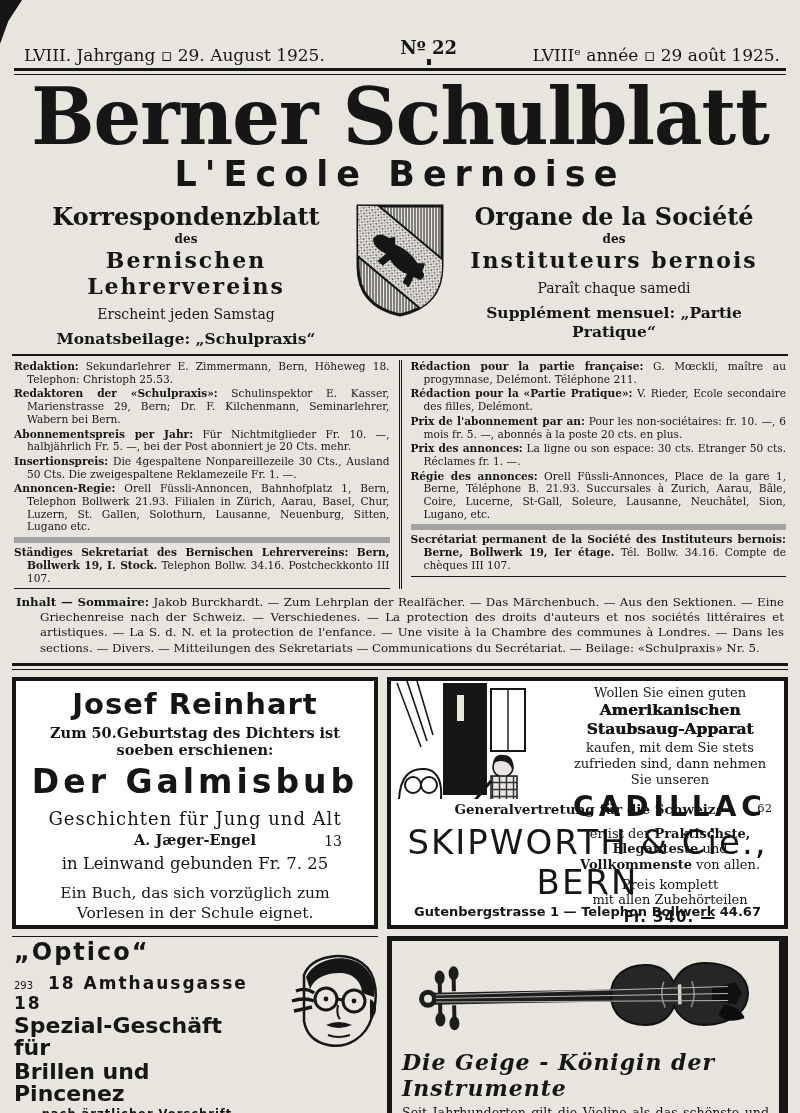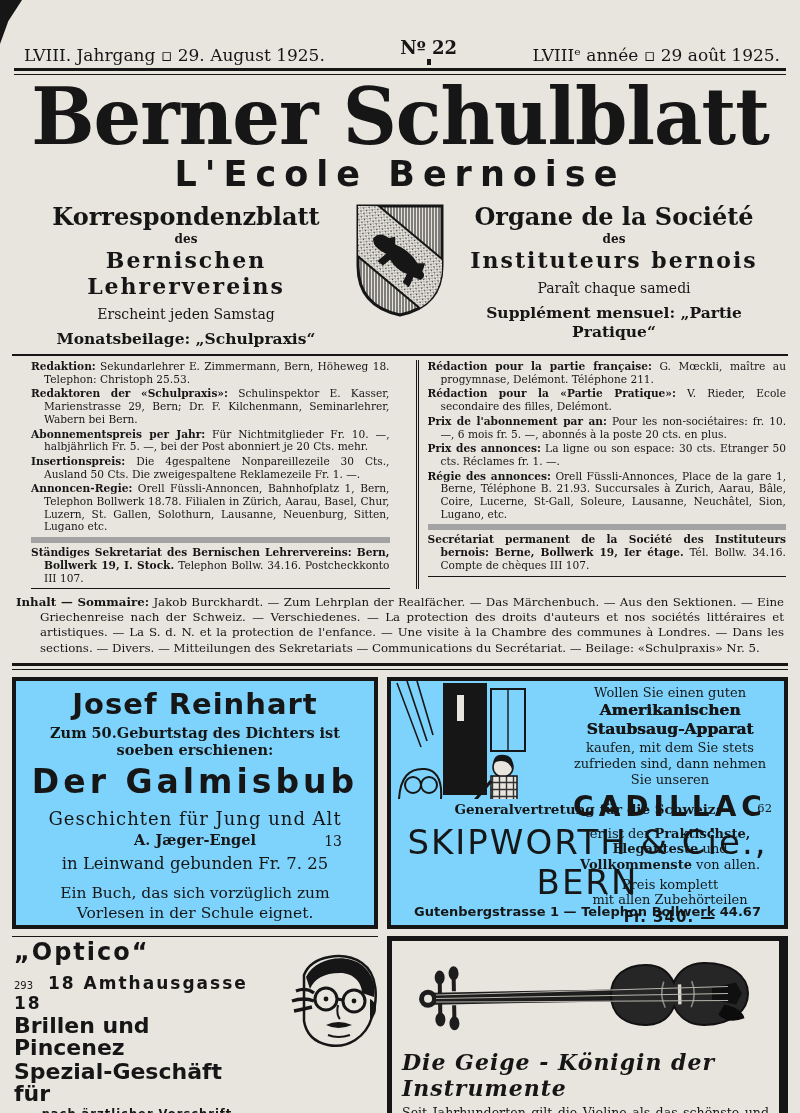--- a/index.html
+++ b/index.html
@@ -28,34 +28,34 @@
   .org-des{font-size:12px;font-weight:bold;margin:1px 0;}
   .org-sub{font-size:22px;font-weight:bold;letter-spacing:2px;}
   .org-l1{font-size:14px;margin-top:7px;}
   .org-l2{font-size:15.5px;font-weight:bold;margin-top:7px;}
   .arms{width:108px;display:flex;align-items:flex-start;justify-content:center;}
 
   .rule1{border-top:2px solid #161616;margin:2px 12px 0;}
 
   
   .edi{display:flex;padding:4px 14px 0;font-size:10.6px;line-height:1.2;}
-  .edi-col{flex:1;min-width:0;margin-left:17px;}
+  .edi-col{flex:1;min-width:0;}
   .edi-col.left{padding-right:9px;}
   .edi-col.right{border-left:3px double #161616;padding-left:9px;}
   .edi p{margin:0 0 2px;padding-left:13px;text-indent:-13px;text-align:justify;}
   .edi p.sec{border-top:6px solid #a3a3a3;border-bottom:1px solid #161616;margin-top:4px;margin-bottom:0;padding-top:3px;padding-bottom:4px;}
 
   
   .inhalt{padding:6px 16px 7px;font-size:11.8px;line-height:1.28;}
   .inhalt p{margin:0;padding-left:24px;text-indent:-24px;text-align:justify;}
   .dbl2{height:3px;border-top:3px solid #161616;border-bottom:1px solid #161616;margin:0 12px;}
 
   
   .ads1{display:flex;gap:9px;padding:7px 12px 0;height:252px;}
-  .adbox{border:4px solid #161616;background:#7dd3fc;box-sizing:border-box;height:100%;overflow:hidden;}
+  .adbox{border:4px solid #161616;background:#ffffff;box-sizing:border-box;height:100%;overflow:hidden;}
   .reinhart{width:366px;text-align:center;padding:6px 10px 0;}
   .r-title{font-size:29px;font-weight:bold;letter-spacing:1px;}
   .r-l1{font-size:14.5px;font-weight:bold;margin-top:3px;}
   .r-book{font-size:33px;font-weight:bold;letter-spacing:4px;margin-top:4px;}
   .r-l2{font-size:18px;margin-top:7px;letter-spacing:1px;}
   .r-l3{font-size:14.5px;margin-top:5px;}
   .r-l4row{position:relative;font-size:14.5px;font-weight:bold;margin-top:2px;}
   .r-num{position:absolute;right:22px;top:2px;font-size:14px;font-weight:normal;}
   .r-l5{font-size:16.5px;margin-top:6px;}
   .r-l6{font-size:15.5px;margin-top:10px;line-height:1.3;}
@@ -157,21 +157,21 @@
   </div>
 
   <div class="rule1"></div>
 
   <div class="edi">
     <div class="edi-col left">
       <p><b>Redaktion:</b> <span>Sekundarlehrer E. Zimmermann, Bern, Höheweg 18. Telephon: Christoph 25.53.</span></p>
       <p><b>Redaktoren der «Schulpraxis»:</b> <span>Schulinspektor E. Kasser, Marienstrasse 29, Bern; Dr. F. Kilchenmann, Seminarlehrer, Wabern bei Bern.</span></p>
       <p><b>Abonnementspreis per Jahr:</b> <span>Für Nichtmitglieder Fr. 10. —, halbjährlich Fr. 5. —, bei der Post abonniert je 20 Cts. mehr.</span></p>
       <p><b>Insertionspreis:</b> <span>Die 4gespaltene Nonpareillezeile 30 Cts., Ausland 50 Cts. Die zweigespaltene Reklamezeile Fr. 1. —.</span></p>
-      <p><b>Annoncen-Regie:</b> <span>Orell Füssli-Annoncen, Bahnhofplatz 1, Bern, Telephon Bollwerk 18.78. Filialen in Zürich, Aarau, Basel, Chur, Luzern, St. Gallen, Solothurn, Lausanne, Neuenburg, Sitten, Lugano etc.</span></p>
+      <p><b>Annoncen-Regie:</b> <span>Orell Füssli-Annoncen, Bahnhofplatz 1, Bern, Telephon Bollwerk 21.93. Filialen in Zürich, Aarau, Basel, Chur, Luzern, St. Gallen, Solothurn, Lausanne, Neuenburg, Sitten, Lugano etc.</span></p>
       <p class="sec"><b>Ständiges Sekretariat des Bernischen Lehrervereins: Bern, Bollwerk 19, I. Stock.</b> <span>Telephon Bollw. 34.16. Postcheckkonto III 107.</span></p>
     </div>
     <div class="edi-col right">
       <p><b>Rédaction pour la partie française:</b> <span>G. Mœckli, maître au progymnase, Delémont. Téléphone 211.</span></p>
       <p><b>Rédaction pour la «Partie Pratique»:</b> <span>V. Rieder, Ecole secondaire des filles, Delémont.</span></p>
       <p><b>Prix de l'abonnement par an:</b> <span>Pour les non-sociétaires: fr. 10. —, 6 mois fr. 5. —, abonnés à la poste 20 cts. en plus.</span></p>
       <p><b>Prix des annonces:</b> <span>La ligne ou son espace: 30 cts. Etranger 50 cts. Réclames fr. 1. —.</span></p>
       <p><b>Régie des annonces:</b> <span>Orell Füssli-Annonces, Place de la gare 1, Berne, Téléphone B. 21.93. Succursales à Zurich, Aarau, Bâle, Coire, Lucerne, St-Gall, Soleure, Lausanne, Neuchâtel, Sion, Lugano, etc.</span></p>
       <p class="sec"><b>Secrétariat permanent de la Société des Instituteurs bernois: Berne, Bollwerk 19, Ier étage.</b> <span>Tél. Bollw. 34.16. Compte de chèques III 107.</span></p>
     </div>
@@ -289,22 +289,22 @@
               <path d="M26,54 Q38,50 48,54"></path>
               <path d="M28,64 Q38,62 46,60"></path>
             </g>
           </svg>
         </div>
         <div class="o-title">„Optico“</div>
         <div class="o-row">
           <span class="o-num">293</span>
           <span>18 Amthausgasse 18</span>
         </div>
+        <div class="o-b1">Spezial-Geschäft für</div>
         <div class="o-b1">Brillen und Pincenez</div>
-        <div class="o-b1">Spezial-Geschäft für</div>
         <div class="o-s1">nach ärztlicher Vorschrift</div>
         <div class="o-s2">Reparaturen schnell und vorteilhaft</div>
 
       </div>
 
     </div>
 
     <div class="geige">
       <svg class="g-img" width="360" height="102" viewBox="0 0 360 102">
         <g transform="rotate(-1 180 51)">

